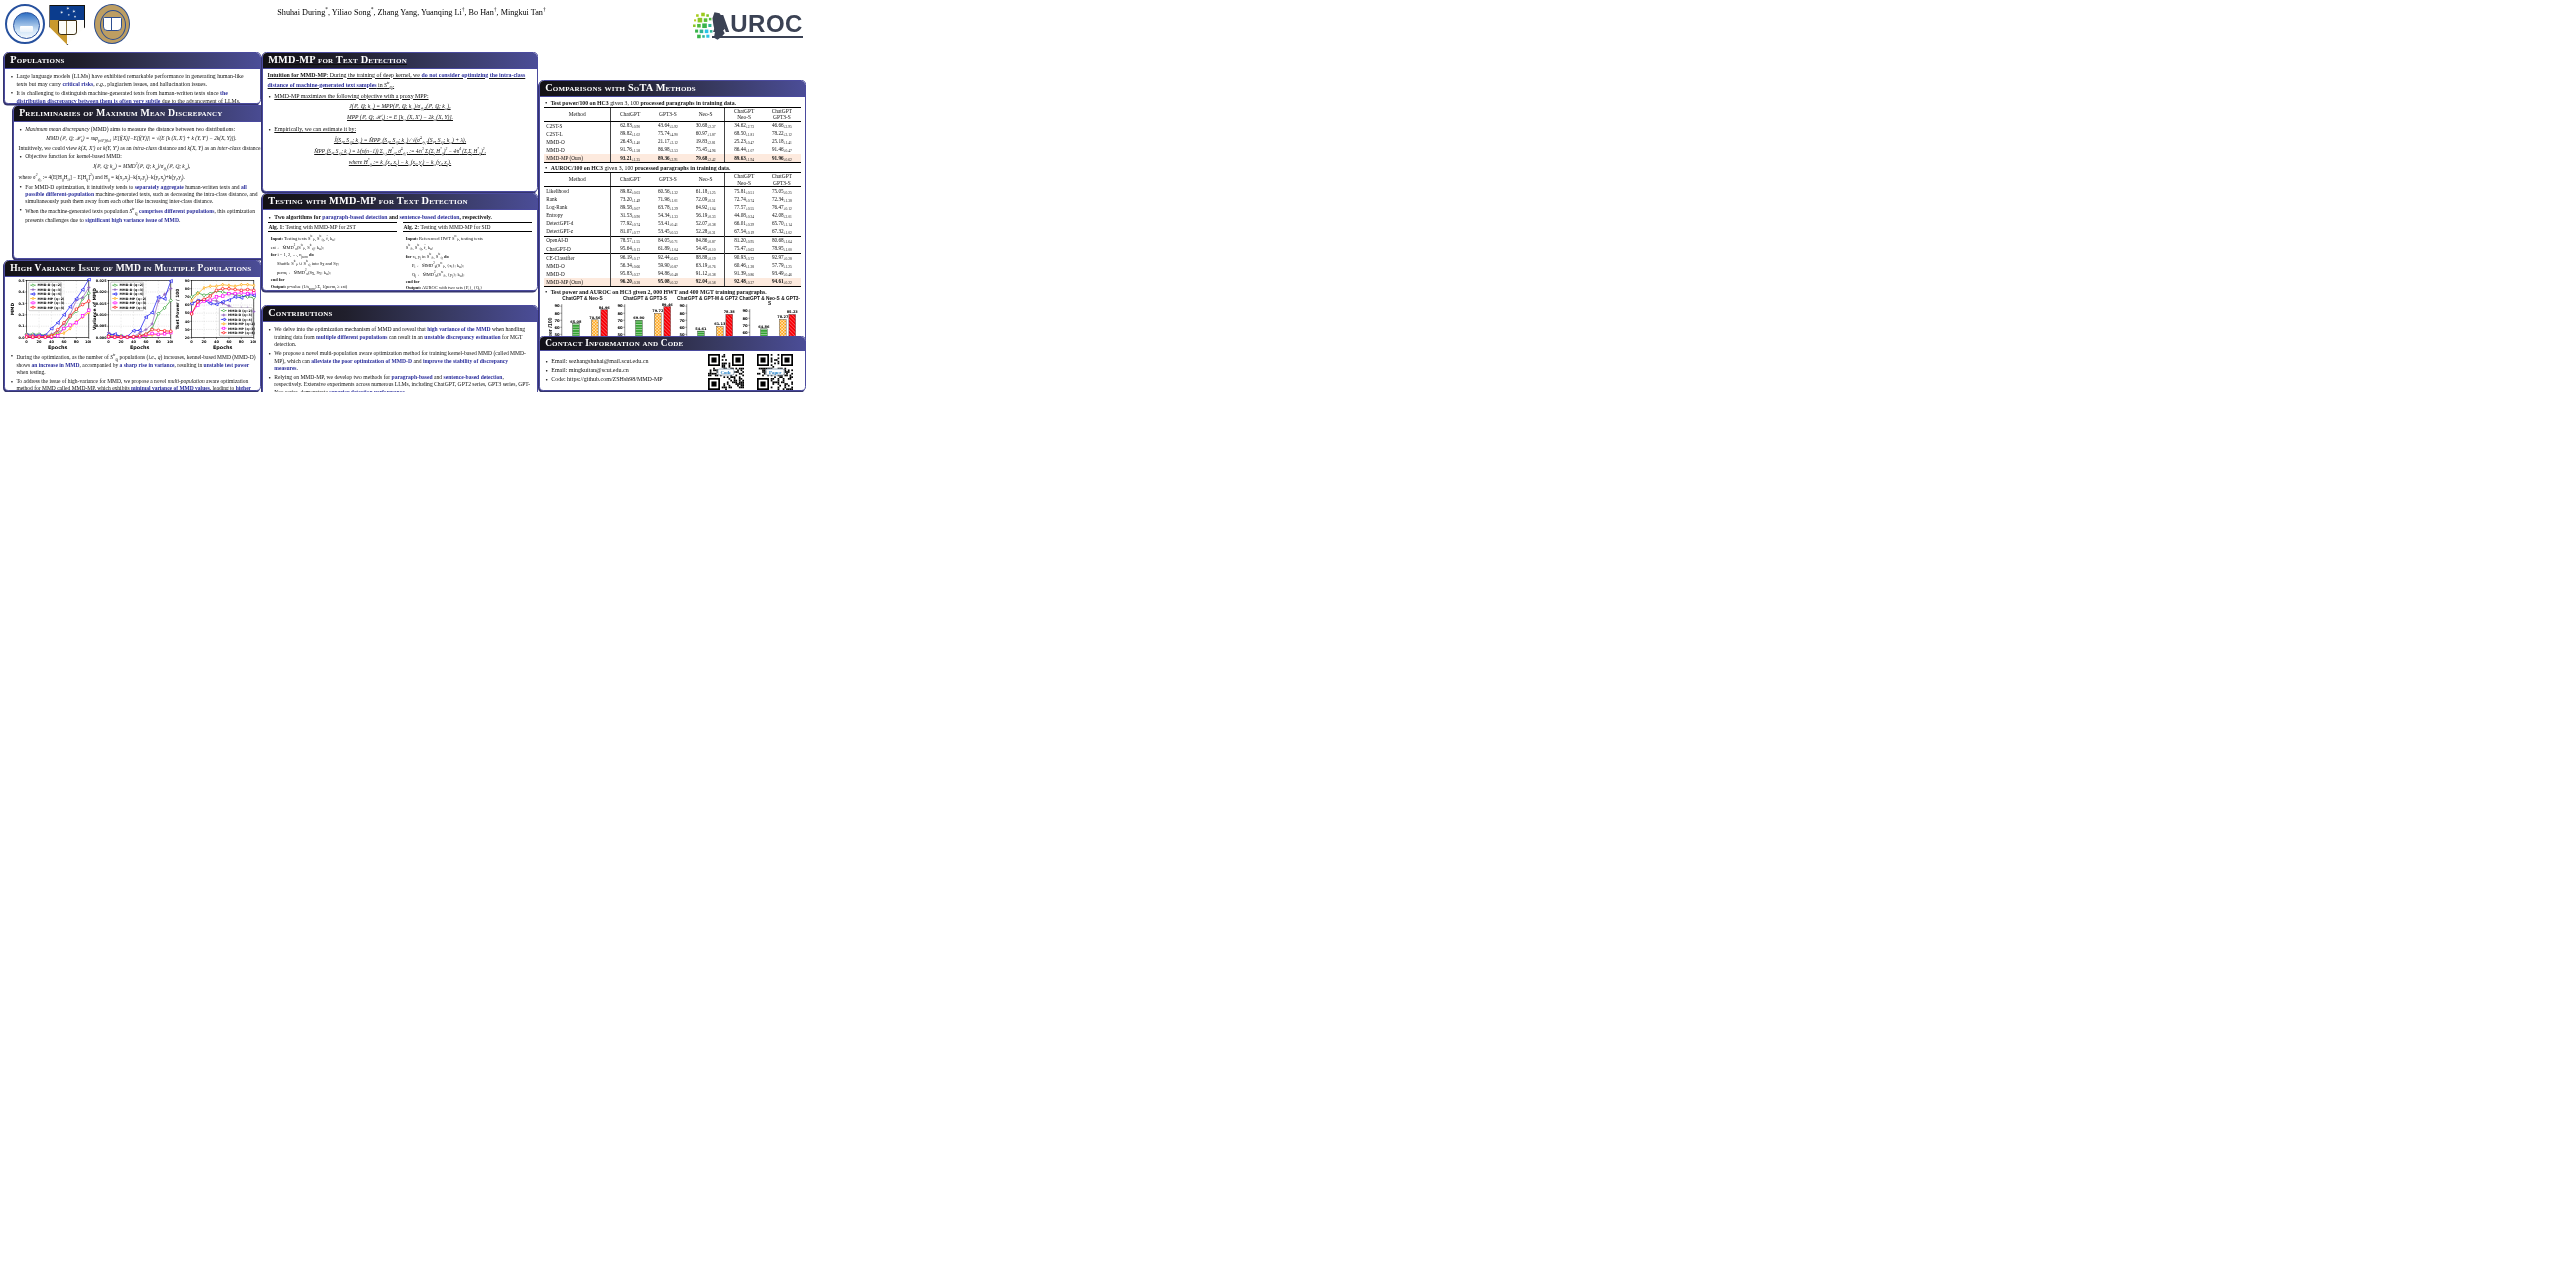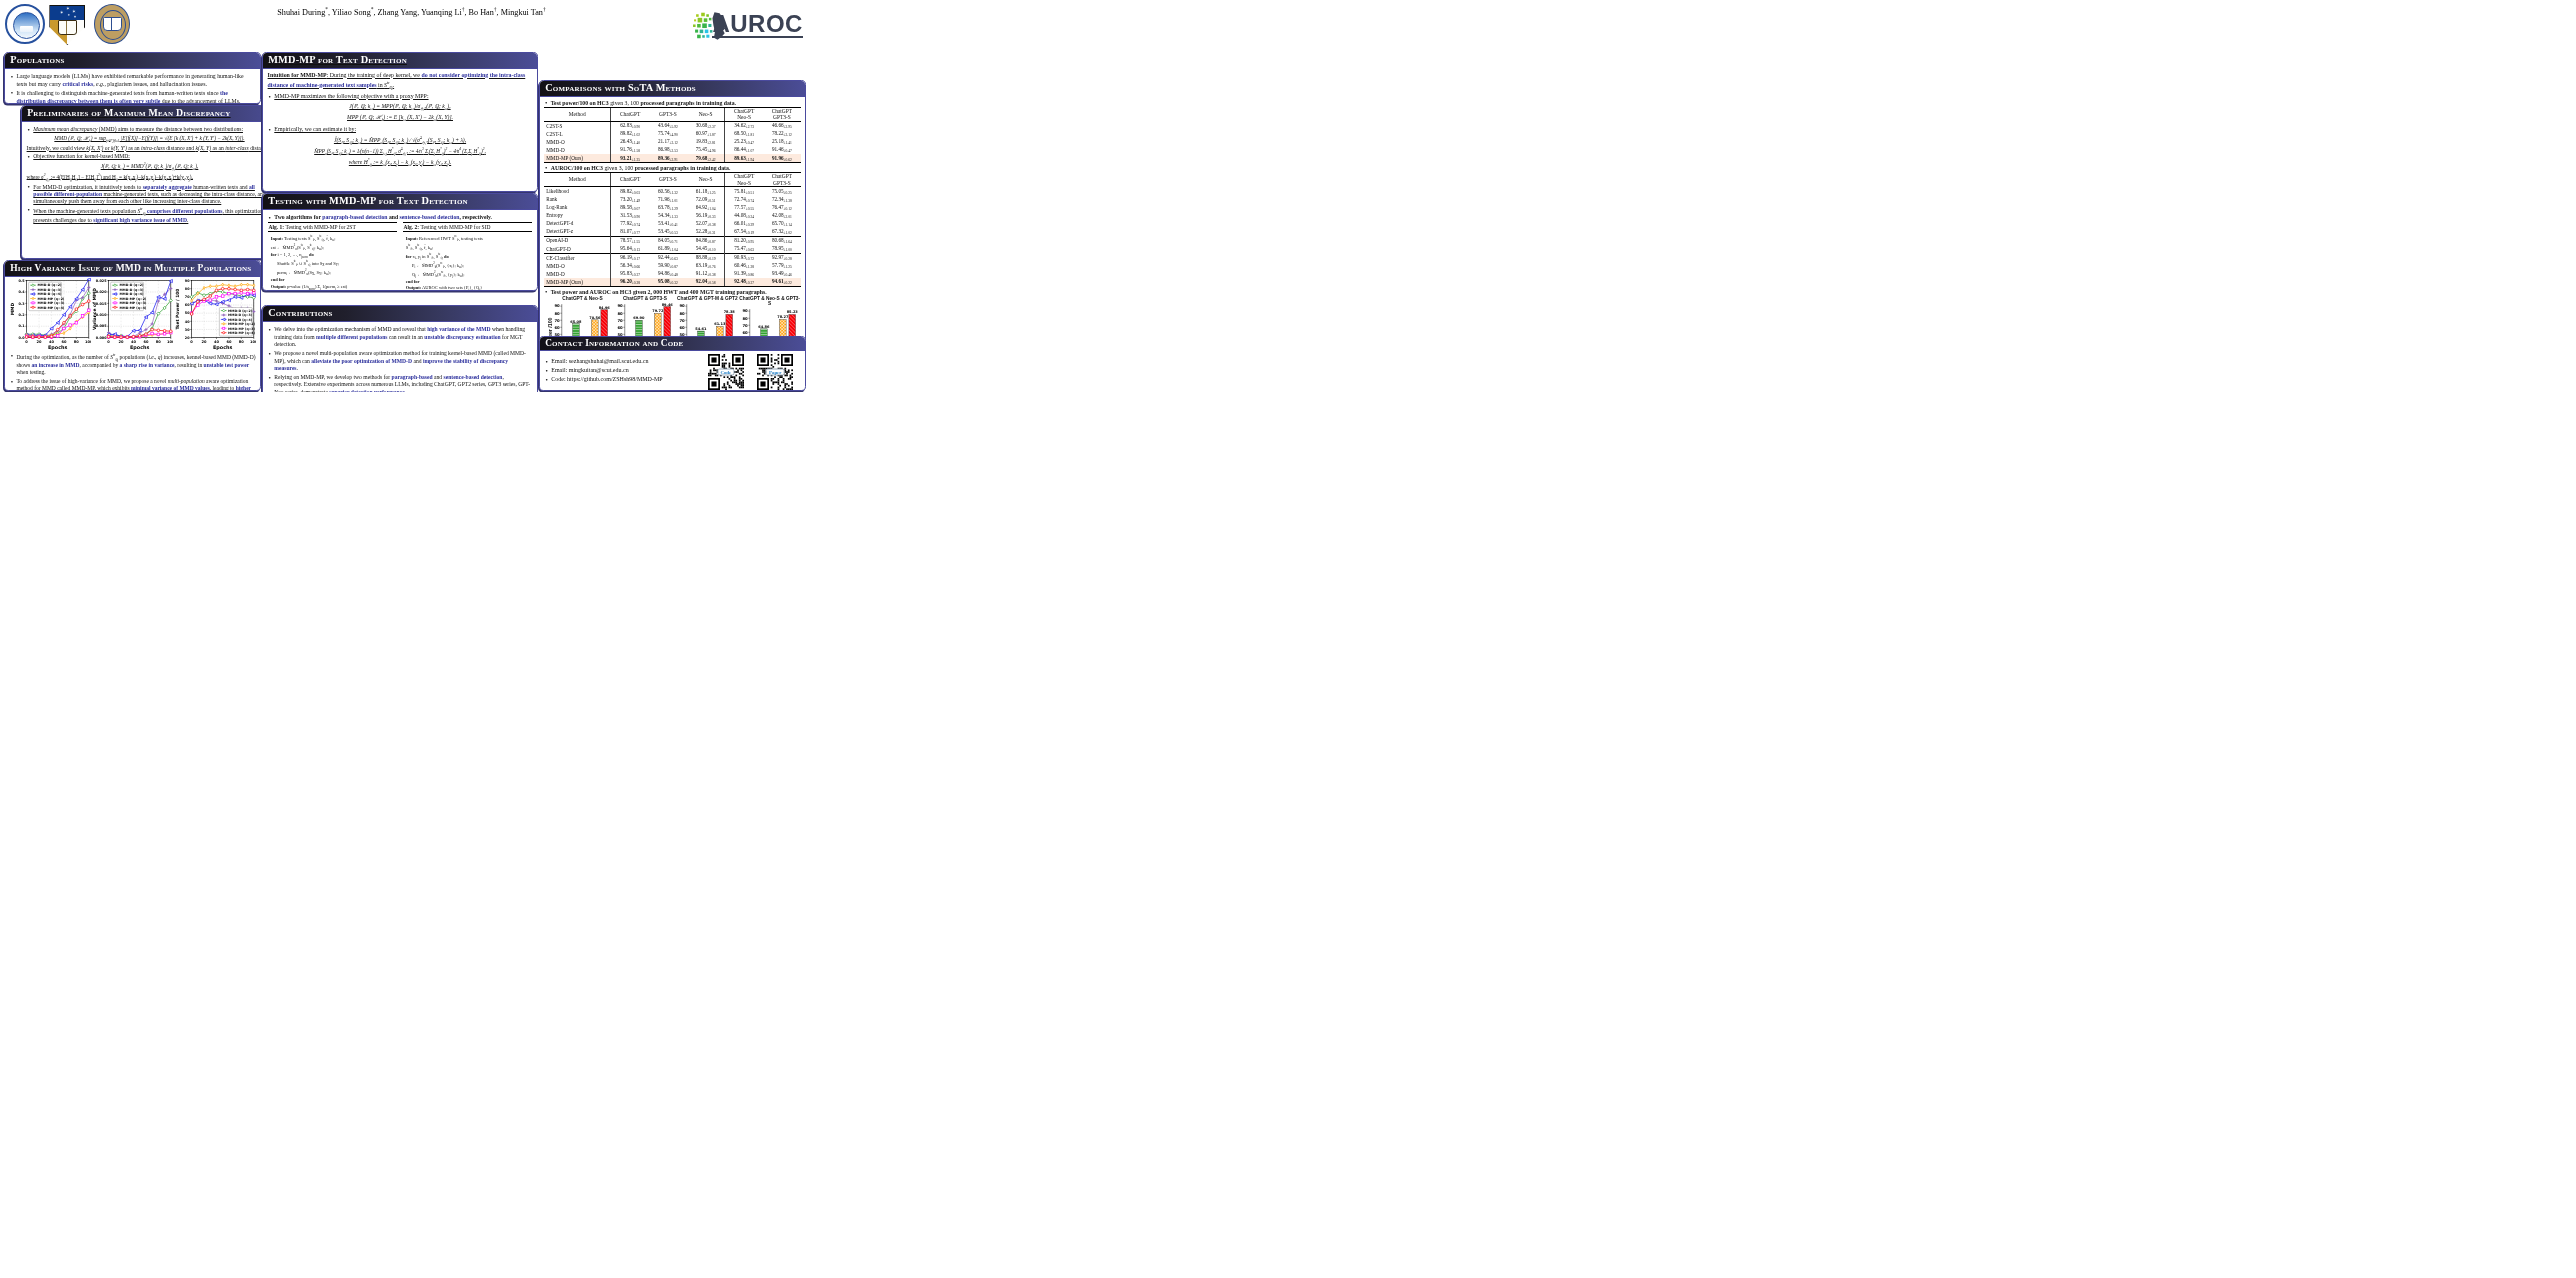--- a/index.html
+++ b/index.html
@@ -140,21 +140,21 @@
   </div>
 
   <div class="panel" id="bg" style="left:4.1px;top:52px;width:255px;height:50px;">
     <div class="phead">Populations</div>
     <div class="pbody">
       <div class="bl"><span>Large language models (LLMs) have exhibited remarkable performance in generating human-like texts but may carry </span><span class="hl">critical risks</span><span>, </span><span class="it">e.g.</span><span>, plagiarism issues, and hallucination issues.</span></div>
       <div class="bl"><span>It is challenging to distinguish machine-generated texts from human-written texts since </span><span class="hl">the distribution discrepancy between them is often very subtle</span><span> due to the advancement of LLMs.</span></div>
     </div>
   </div>
 
-  <div class="panel" id="prelim" style="left:21px;top:105px;width:255px;height:152px;text-decoration:underline;">
+  <div class="panel" id="prelim" style="left:13px;top:105px;width:255px;height:152px;">
     <div class="phead" style="font-size:9.8px;">Preliminaries of Maximum Mean Discrepancy</div>
     <div class="pbody">
       <div class="bl"><span class="it">Maximum mean discrepancy</span><span> (MMD) aims to measure the distance between two distributions:</span></div>
       <div class="eq">MMD (ℙ, ℚ; ℋ<sub>k</sub>) = sup<sub>f∈F,‖f‖≤1</sub> |E[f(X)]−E[f(Y)]| = √(E [k (X, X′) + k (Y, Y′) − 2k(X, Y)]).</div>
       <div style="margin:1px 0;"><span>Intuitively, we could view </span><span class="it">k(X, X′)</span><span> or </span><span class="it">k(Y, Y′)</span><span> as an </span><span class="it">intra-class</span><span> distance and </span><span class="it">k(X, Y)</span><span> as an </span><span class="it">inter-class</span><span> distance.</span></div>
       <div class="bl"><span>Objective function for kernel-based MMD:</span></div>
       <div class="eq">J(ℙ, ℚ; k<sub>ω</sub>) = MMD<sup>2</sup>(ℙ, ℚ; k<sub>ω</sub>)/σ<sub>ℌ₁</sub>(ℙ, ℚ; k<sub>ω</sub>),</div>
       <div class="eq" style="text-align:left;font-style:normal;">where σ<sup>2</sup><sub>ℌ₁</sub> := 4(E[H<sub>ij</sub>H<sub>iℓ</sub>] − E[H<sub>ij</sub>]<sup>2</sup>) and H<sub>ij</sub> = k(x<sub>i</sub>,x<sub>j</sub>)−k(x<sub>i</sub>,y<sub>j</sub>)−k(y<sub>i</sub>,x<sub>j</sub>)+k(y<sub>i</sub>,y<sub>j</sub>).</div>
       <div class="bl"><span>For MMD-D optimization, it intuitively tends to </span><span class="hl">separately aggregate</span><span> human-written texts and </span><span class="hl">all possible different-population</span><span> machine-generated texts, such as decreasing the intra-class distance, and simultaneously push them away from each other like increasing inter-class distance.</span></div>
       <div class="bl"><span>When the machine-generated texts population </span><span class="it">S</span><sup>tr</sup><sub>ℚ</sub><span> </span><span class="hl">comprises different populations</span><span>, this optimization presents challenges due to </span><span class="hl">significant high variance issue of MMD</span><span>.</span></div>

